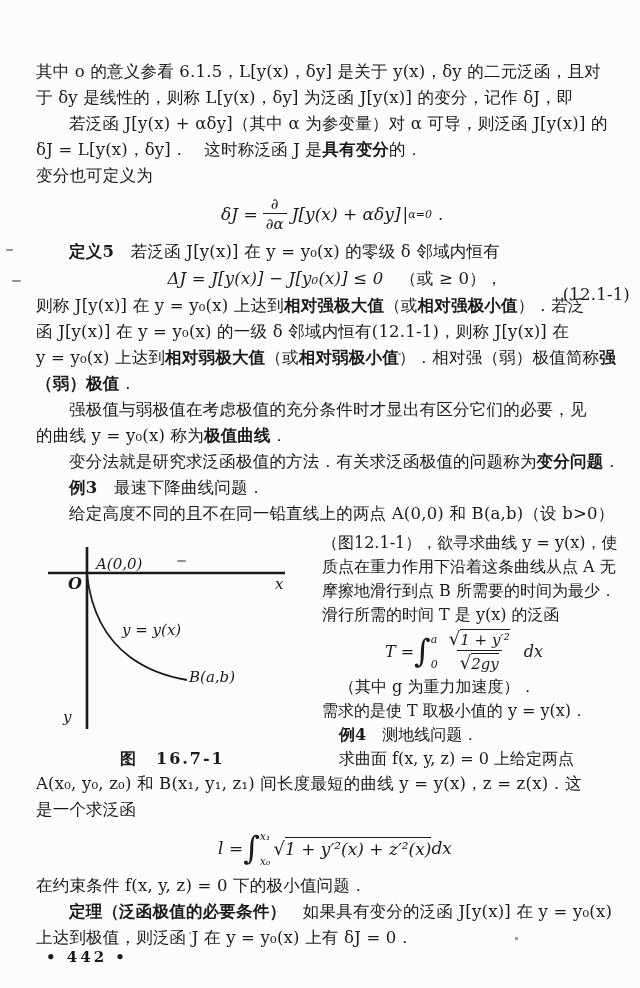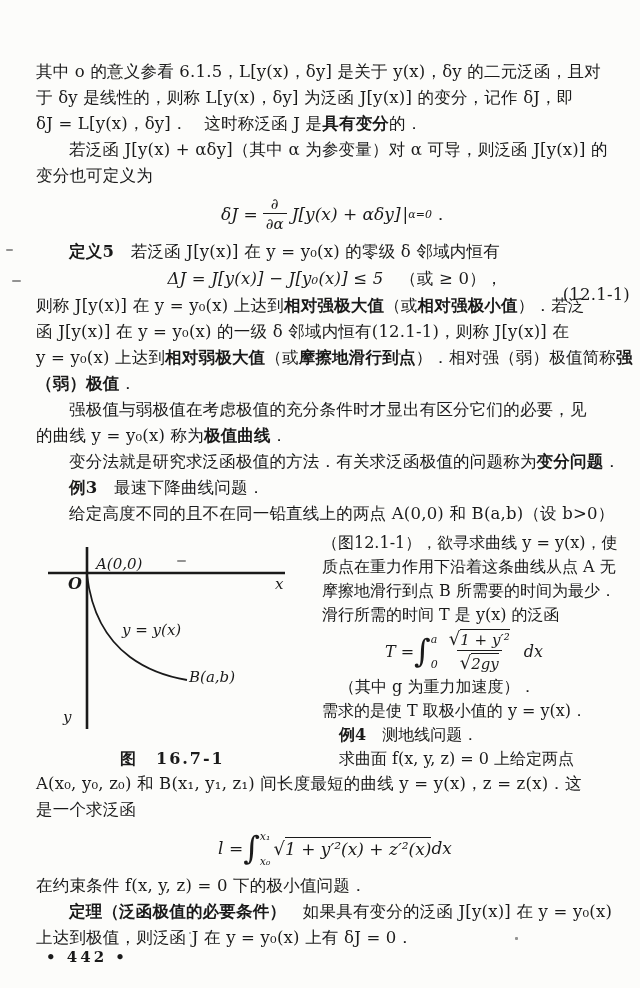--- a/index.html
+++ b/index.html
@@ -51,46 +51,46 @@
   .speck{position:absolute;background:#3c3c3c;opacity:0.55;border-radius:1px;}
 </style>
 </head>
 <body>
 
 <div class="page">
   <div class="content">
 
     <div class="line"><span>其中 o 的意义参看 6.1.5，L[y(x)，δy] 是关于 y(x)，δy 的二元泛函，且对</span></div>
     <div class="line"><span>于 δy 是线性的，则称 L[y(x)，δy] 为泛函 J[y(x)] 的变分，记作 δJ，即</span></div>
+    <div class="line ind"><span>若泛函 J[y(x) + αδy]（其中 α 为参变量）对 α 可导，则泛函 J[y(x)] 的</span></div>
     <div class="line"><span>δJ = L[y(x)，δy]．　这时称泛函 J 是</span><span class="bold">具有变分</span><span>的．</span></div>
-    <div class="line ind"><span>若泛函 J[y(x) + αδy]（其中 α 为参变量）对 α 可导，则泛函 J[y(x)] 的</span></div>
     <div class="line"><span>变分也可定义为</span></div>
 
     <div class="formula">
       <span class="math">δJ =</span>
       <span class="frac">
         <span class="num math">∂</span>
         <span class="den math">∂α</span>
       </span>
       <span class="math">J[y(x) + αδy]</span>
         <span class="math bar">|</span>
         <sub class="small">α=0</sub>
         <span>．</span>
     </div>
 
     <div class="line ind"><span class="bold">定义5</span><span>　若泛函 J[y(x)] 在 y = y₀(x) 的零级 δ 邻域内恒有</span></div>
 
     <div class="line center eqline">
-      <span class="math">ΔJ = J[y(x)] − J[y₀(x)] ≤ 5</span><span>　（或 ≥ 0），</span>
+      <span class="math">ΔJ = J[y(x)] − J[y₀(x)] ≤ 0</span><span>　（或 ≥ 0），</span>
       <span class="eqnum">(12.1-1)</span>
     </div>
 
     <div class="line"><span>则称 J[y(x)] 在 y = y₀(x) 上达到</span><span class="bold">相对强极大值</span><span>（或</span><span class="bold">相对强极小值</span><span>）．若泛</span></div>
     <div class="line"><span>函 J[y(x)] 在 y = y₀(x) 的一级 δ 邻域内恒有(12.1-1)，则称 J[y(x)] 在</span></div>
-    <div class="line"><span>y = y₀(x) 上达到</span><span class="bold">相对弱极大值</span><span>（或</span><span class="bold">摩擦地滑行到点</span><span>）．相对强（弱）极值简称</span><span class="bold">强</span></div>
+    <div class="line"><span>y = y₀(x) 上达到</span><span class="bold">相对弱极大值</span><span>（或</span><span class="bold">相对弱极小值</span><span>）．相对强（弱）极值简称</span><span class="bold">强</span></div>
     <div class="line"><span class="bold">（弱）极值</span><span>．</span></div>
     <div class="line ind"><span>强极值与弱极值在考虑极值的充分条件时才显出有区分它们的必要，见</span></div>
     <div class="line"><span>的曲线 y = y₀(x) 称为</span><span class="bold">极值曲线</span><span>．</span></div>
     <div class="line ind"><span>变分法就是研究求泛函极值的方法．有关求泛函极值的问题称为</span><span class="bold">变分问题</span><span>．</span></div>
     <div class="line ind"><span class="bold">例3</span><span>　最速下降曲线问题．</span></div>
     <div class="line ind"><span>给定高度不同的且不在同一铅直线上的两点 A(0,0) 和 B(a,b)（设 b&gt;0）</span></div>
 
     <div class="cols">
       <div class="figcell">
         <svg width="286" height="198" viewBox="0 0 286 198">

